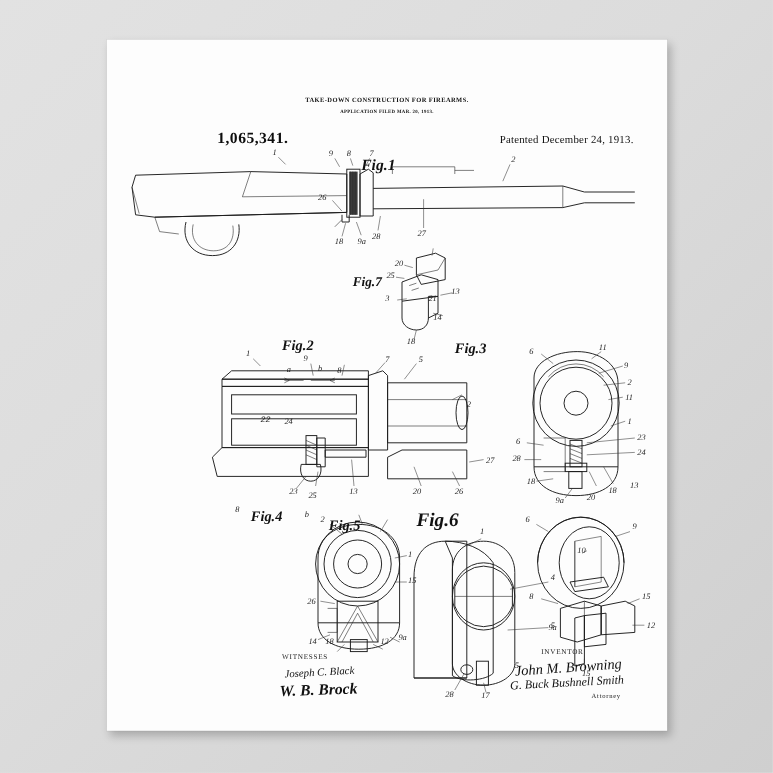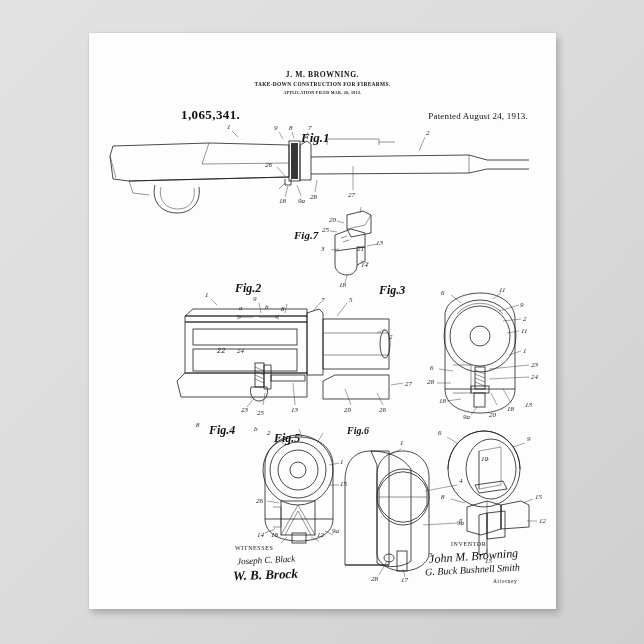--- a/index.html
+++ b/index.html
@@ -74,25 +74,24 @@
   .ink-thin { stroke:#2a2a2a; fill:none; stroke-width:0.5; }
   .ink-lead { stroke:#333; fill:none; stroke-width:0.45; }
 </style>
 </head>
 <body>
 
 <div id="stage">
   <div id="poster">
     <div id="sheet">
 
-      <div class="hdr hdr-name">J. M. BROWNING.</div>
       <div class="hdr hdr-title">TAKE-DOWN CONSTRUCTION FOR FIREARMS.</div>
       <div class="hdr hdr-filed">APPLICATION FILED MAR. 20, 1913.</div>
       <div class="patnum">1,065,341.</div>
-      <div class="patdate">Patented August 24, 1913.</div>
+      <div class="patdate">Patented December 24, 1913.</div>
 
       <div class="figlbl" style="left:212px;top:97px;font-size:13px;">Fig.1</div>
 
       <svg width="467" height="576" style="position:absolute;left:0;top:0;pointer-events:none;">
 
         <g>
 
           <path class="ink" d="M21,123 L24,113 L120,110 L200,112 L200,144 L120,146 L40,148 L24,146 Z"></path>
           <path class="ink-thin" d="M21,123 L27,145"></path>
 
@@ -314,21 +313,21 @@
           <path class="ink-lead" d="M438,488 L448,488"></path>
           <path class="ink-lead" d="M398,516 L398,524"></path>
         </g>
       </svg>
 
       <div class="figlbl" style="left:205px;top:196px;font-size:11px;">Fig.7</div>
       <div class="figlbl" style="left:146px;top:248px;font-size:12px;">Fig.2</div>
       <div class="figlbl" style="left:290px;top:250px;font-size:12px;">Fig.3</div>
       <div class="figlbl" style="left:120px;top:390px;font-size:12px;text-align:right;">Fig.4</div>
       <div class="figlbl" style="left:185px;top:398px;font-size:12px;">Fig.5</div>
-      <div class="figlbl" style="left:258px;top:392px;font-size:10px;">Fig.6</div>
+      <div class="figlbl" style="left:258px;top:392px;font-size:16px;">Fig.6</div>
 
       <div class="refnum" style="left:138px;top:90px;">1</div>
       <div class="refnum" style="left:185px;top:91px;">9</div>
       <div class="refnum" style="left:200px;top:91px;">8</div>
       <div class="refnum" style="left:219px;top:91px;">7</div>
       <div class="refnum" style="left:337px;top:96px;">2</div>
       <div class="refnum" style="left:176px;top:128px;">26</div>
       <div class="refnum" style="left:190px;top:164px;">18</div>
       <div class="refnum" style="left:209px;top:164px;">9a</div>
       <div class="refnum" style="left:221px;top:160px;">28</div>

